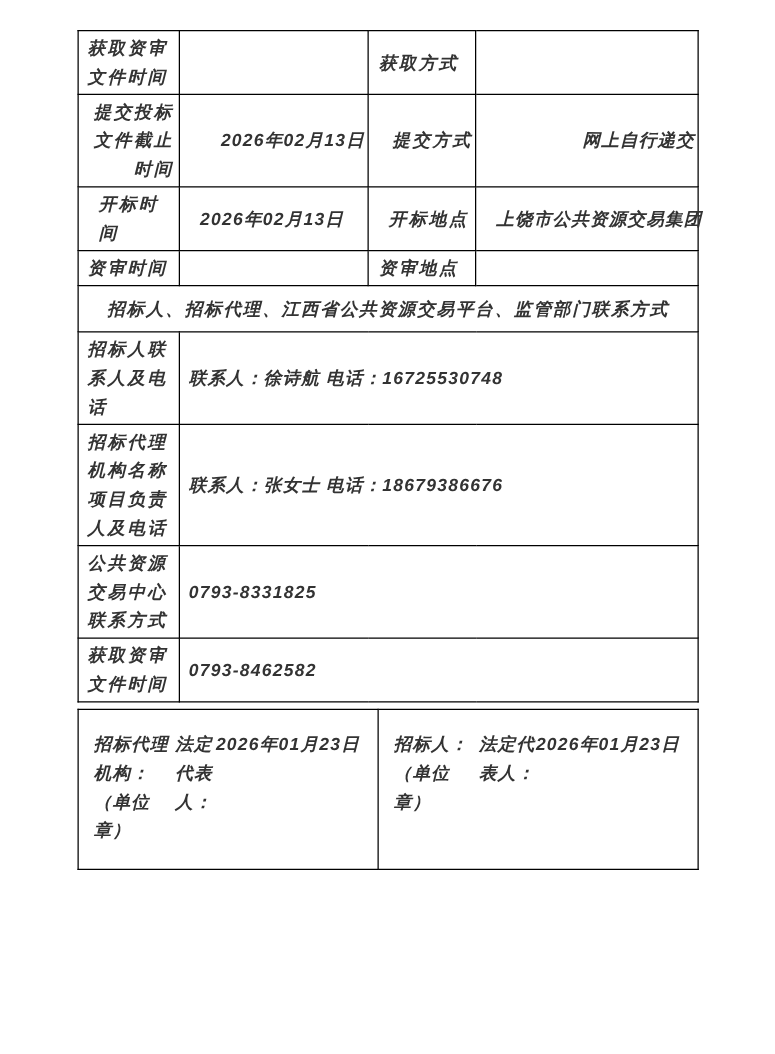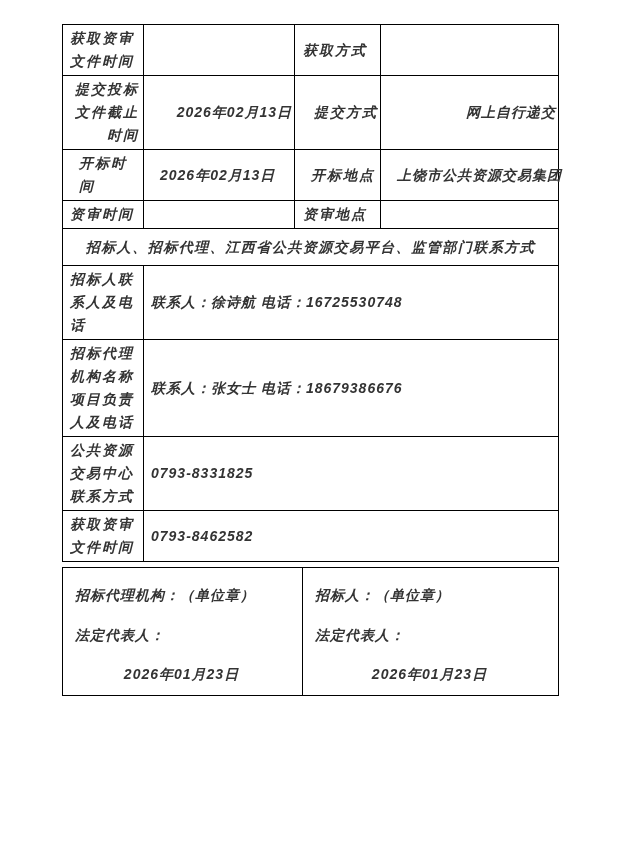--- a/index.html
+++ b/index.html
@@ -55,21 +55,21 @@
   .sig-table td {
     height: 128px;
     vertical-align: top;
     padding: 0;
   }
   .sig-left  { width: 240px; }
   .sig-right { width: 256px; }
   .sig-box {
     height: 126px;
     display: flex;
-    flex-direction: column;
+    flex-direction: row;
     justify-content: space-between;
     padding: 16px 14px 8px 12px;
   }
   .sig-date { text-align: center; white-space: nowrap; }
 </style>
 </head>
 <body>
 
 <div class="page">
 

